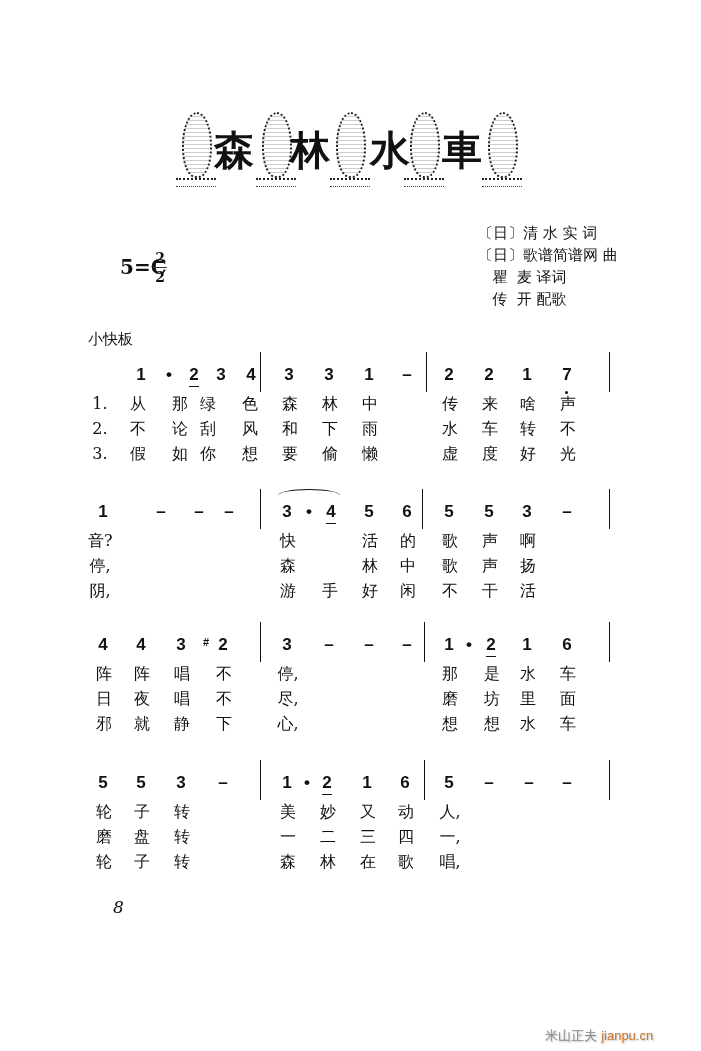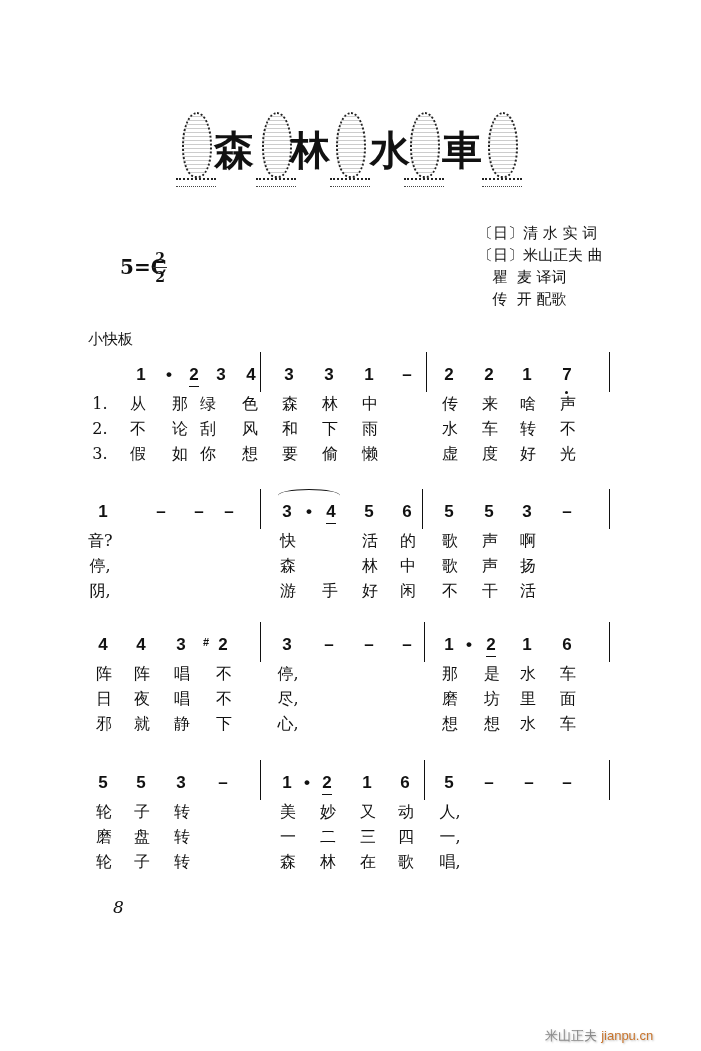--- a/index.html
+++ b/index.html
@@ -54,21 +54,21 @@
   <span class="title-char" style="left:200px">水</span>
   <div class="gourd" style="left:240px"></div>
   <div class="gourd-base" style="left:234px"></div>
   <span class="title-char" style="left:272px">車</span>
   <div class="gourd" style="left:318px"></div>
   <div class="gourd-base" style="left:312px"></div>
 </div>
 
 <div class="credits">
   <div>〔日〕清 水 实 词</div>
-  <div>〔日〕米山正夫 曲</div>
+  <div>〔日〕歌谱简谱网 曲</div>
   <div>   瞿  麦 译词</div>
   <div>   传  开 配歌</div>
 </div>
 
 <div class="key">5=C</div>
 <div class="timesig">
   <div>2</div>
   <div class="line"></div>
   <div>2</div>
 </div>

